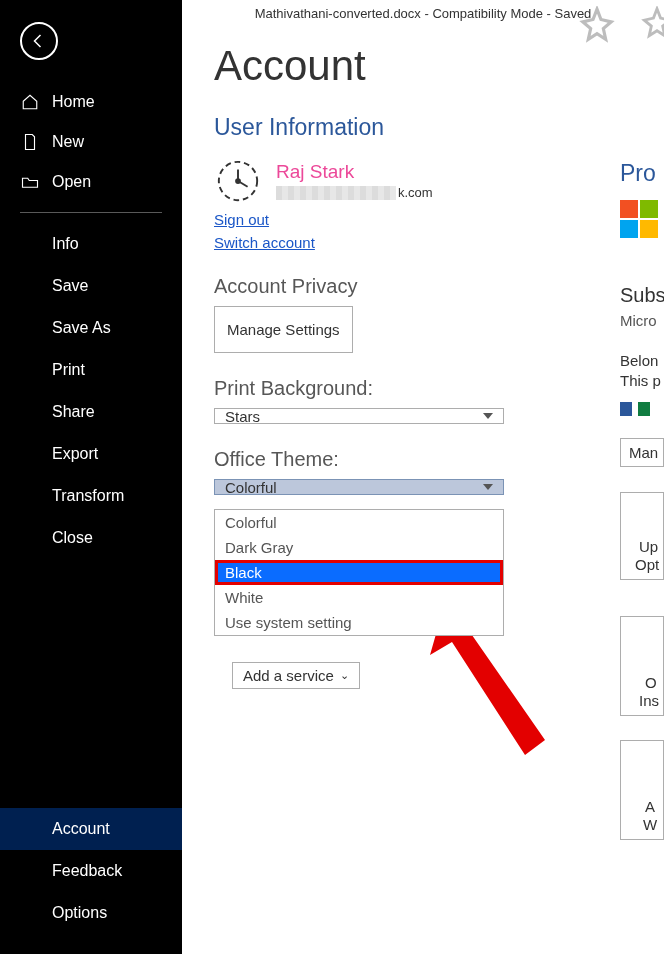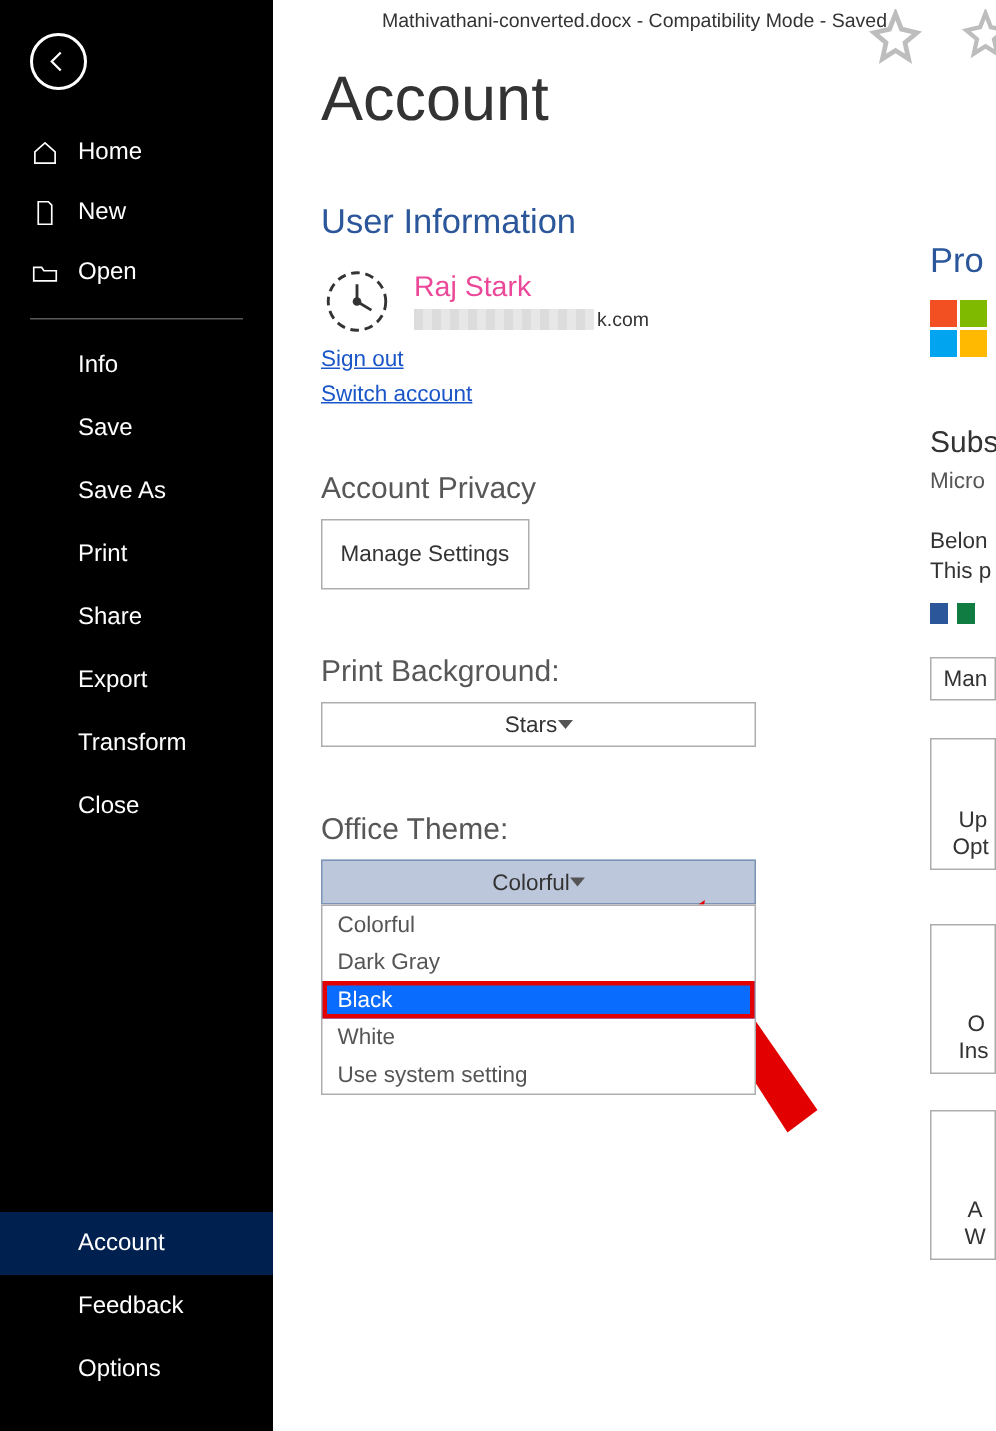--- a/index.html
+++ b/index.html
@@ -21,37 +21,37 @@
   
   .main { flex: 1; position: relative; padding: 12px 10px 0 32px; overflow: hidden; }
   .titlebar { position: absolute; top: 6px; left: 0; right: 0; text-align: center; font-size: 13px; color: #333; }
   .star { position: absolute; top: 6px; right: 48px; width: 38px; height: 38px; }
   .star svg { width: 38px; height: 38px; fill: none; stroke: #bdbdbd; stroke-width: 2; }
   .star2 { position: absolute; top: 6px; right: -10px; width: 34px; height: 34px; }
   .star2 svg { width: 34px; height: 34px; fill: none; stroke: #bdbdbd; stroke-width: 2; }
 
   .page-title { margin-top: 30px; font-size: 42px; font-weight: 300; color: #333; }
 
-  .section { margin-top: 44px; }
+  .section { margin-top: 24px; }
   .section h2 { font-size: 23px; font-weight: 400; color: #2b579a; }
   .section h3 { font-size: 20px; font-weight: 400; color: #575757; margin-bottom: 8px; }
 
   .user-row { display: flex; align-items: center; margin-top: 16px; gap: 14px; }
   .user-avatar { width: 48px; height: 48px; display: flex; align-items: center; justify-content: center; }
   .user-avatar svg { width: 46px; height: 46px; }
   .user-text { line-height: 1.3; }
   .user-name { font-size: 19px; color: #ec4899; }
   .user-mail { font-size: 13px; color: #333; position: relative; }
   .mail-blur { display:inline-block; width:120px; height:14px; background: repeating-linear-gradient(90deg,#dcdcdc 0 6px,#e7e7e7 6px 12px); vertical-align: middle; margin-right:2px;}
   .link { color: #1a56c7; font-size: 15px; text-decoration: underline; display: block; margin-top: 6px; cursor: pointer; }
 
   .btn { display:inline-block; border:1px solid #adadad; background:#fff; color:#333; font-size:15px; padding:14px 12px; cursor:pointer; }
 
   .dropdown { position: relative; width: 290px; }
-  .dropdown-trigger { width: 100%; height: 30px; border: 1px solid #adadad; background:#fff; display:flex; align-items:center; justify-content:center; padding:0 10px; font-size:15px; color:#333; cursor:pointer;}
+  .dropdown-trigger { width: 100%; height: 16px; border: 1px solid #adadad; background:#fff; display:flex; align-items:center; justify-content:space-between; padding:0 10px; font-size:15px; color:#333; cursor:pointer;}
   .dropdown-trigger.open { background:#bcc7db; border-color:#7b93b5;}
   .chev { width:0; height:0; border-left:5px solid transparent; border-right:5px solid transparent; border-top:6px solid #555; }
   .dropdown-list { position:absolute; top:30px; left:0; width:100%; border:1px solid #adadad; background:#fff; z-index:5; }
   .dropdown-list .opt { height:25px; line-height:25px; padding:0 10px; font-size:15px; color:#555; cursor:pointer;}
   .dropdown-list .opt.sel { background:#0a6cff; color:#fff; outline:3px solid #e30000; outline-offset:-3px;}
 
   .add-service { display:inline-flex; align-items:center; border:1px solid #adadad; background:#fff; padding:4px 10px; font-size:15px; color:#333; position:absolute; top:662px; left:232px; }
   .add-service .caret { margin-left:6px; font-size:11px;}
 
   

